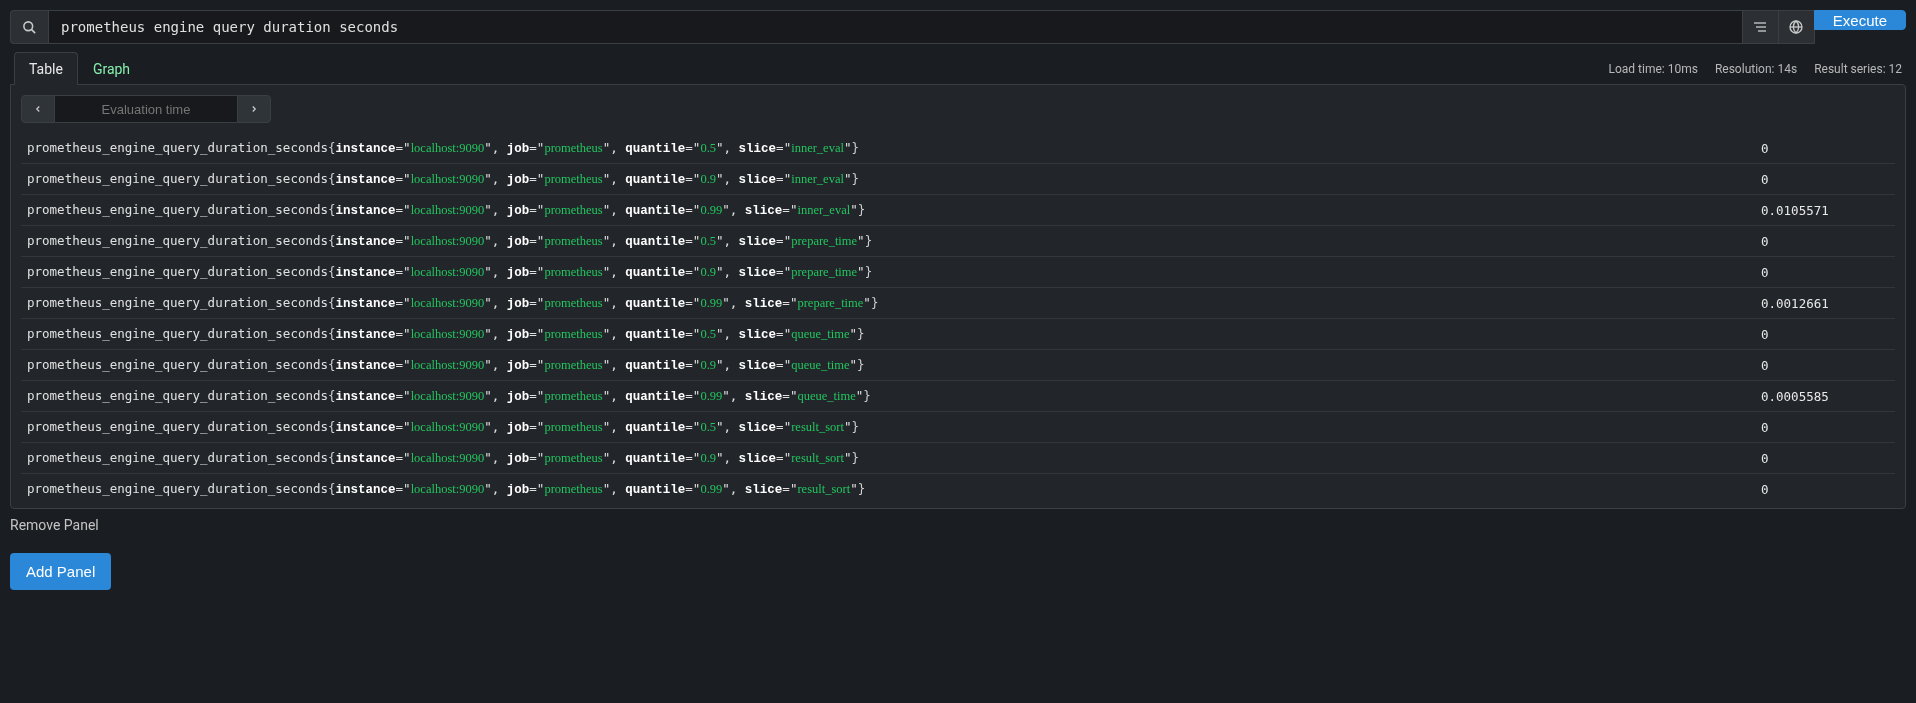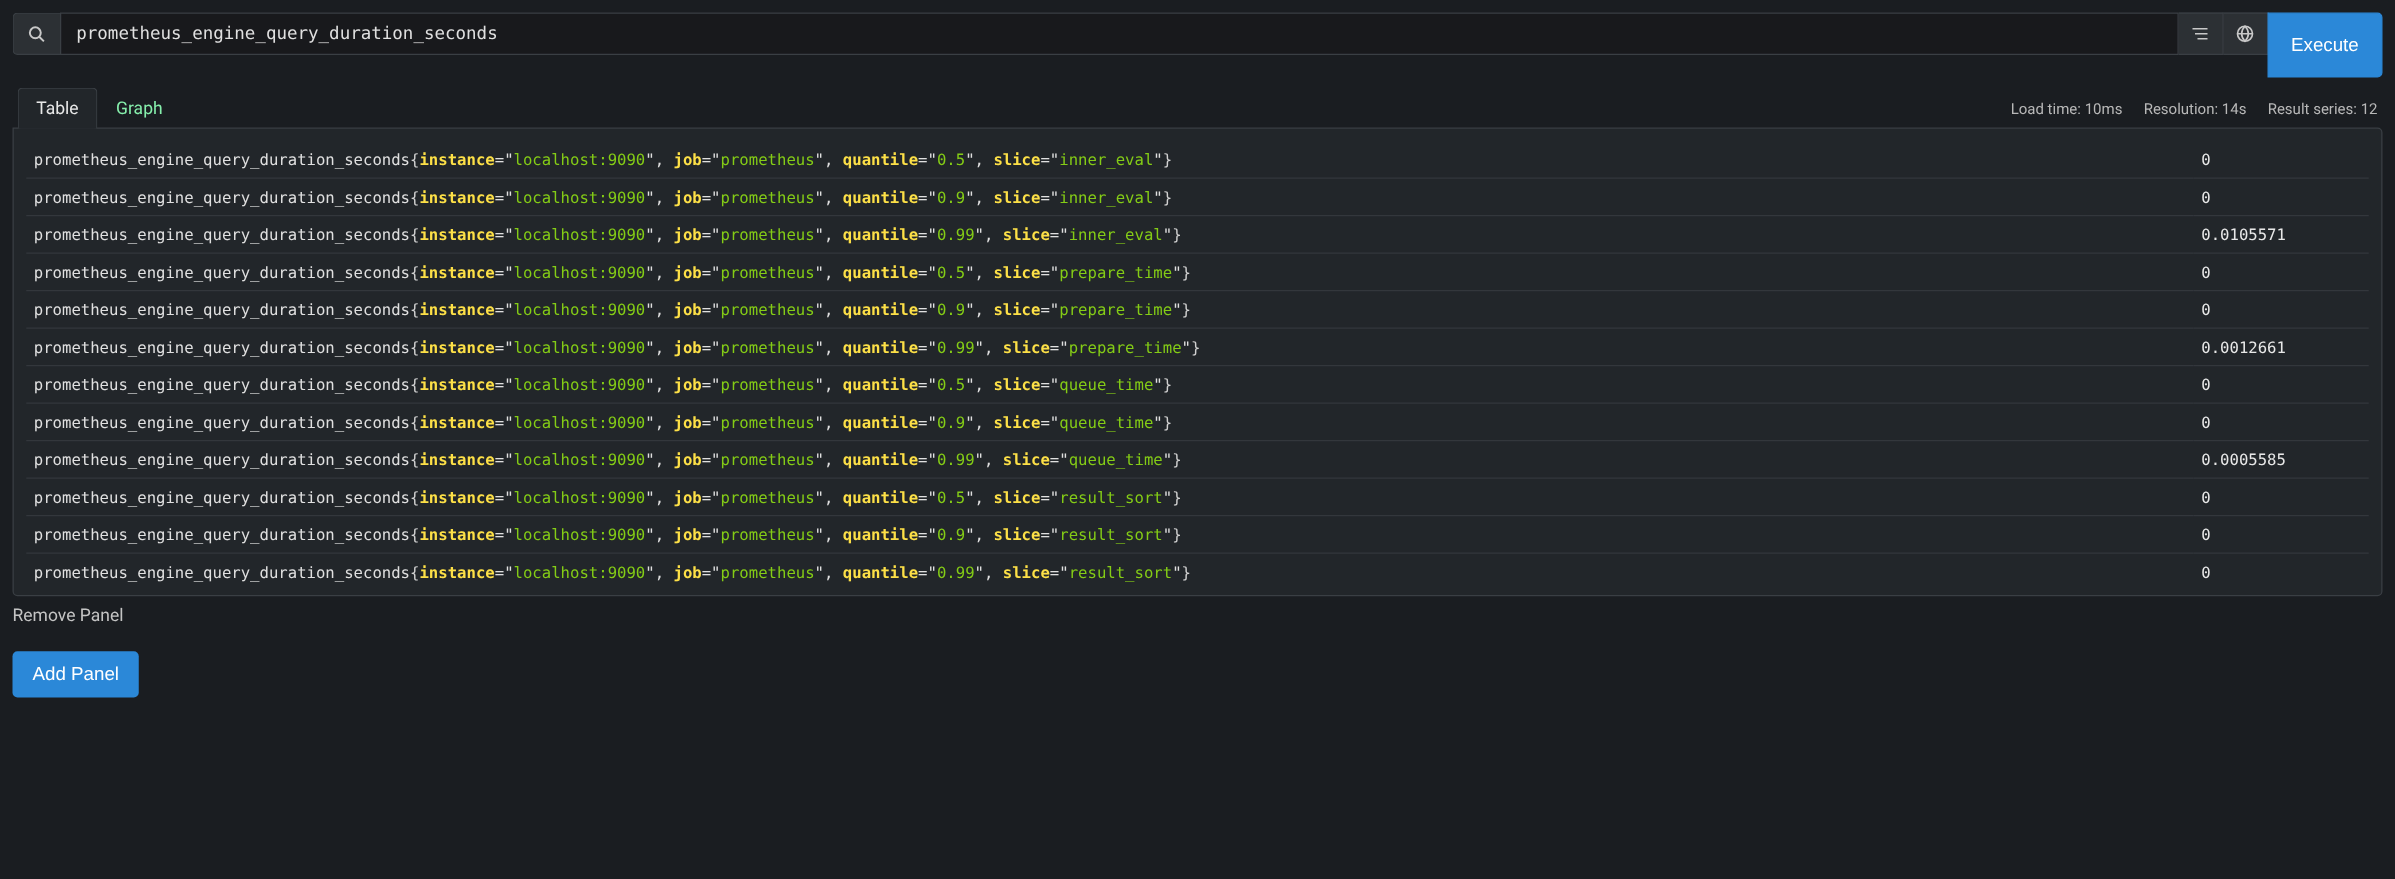--- a/index.html
+++ b/index.html
@@ -44,21 +44,21 @@
   height: 34px;
   background: #2c3034;
   border: 1px solid #3a3f44;
   border-left: none;
   display: flex;
   align-items: center;
   justify-content: center;
   cursor: pointer;
 }
 .execute-btn {
-  height: 52px;
+  height: 20px;
   padding: 0 18px;
   background: #2b88d8;
   color: #fff;
   border: 1px solid #2b88d8;
   border-radius: 0 4px 4px 0;
   font-size: 15px;
   cursor: pointer;
   margin-left: -1px;
 }
 .tabs-row {
@@ -142,22 +142,22 @@
 .result-table tr:last-child { border-bottom: none; }
 .result-table td {
   padding: 7px 6px;
   vertical-align: middle;
 }
 .val-cell {
   width: 140px;
   color: #e8e8e8;
 }
 .metric-name { color: #e0e0e0; }
-.label-key { font-weight: bold; color: #fde047; }
-.label-val { color: #84cc16; }
+.label-key { font-weight: bold; color: #ffffff; font-family: Liberation Mono, monospace; }
+.label-val { color: #22c55e; font-family: Liberation Serif, serif; }
 .brace { color: #d0d0d0; }
 .remove-panel {
   text-align: left;
   color: #c4c4c4;
   font-size: 14px;
   padding: 8px 12px 2px 0;
   cursor: pointer;
 }
 .add-panel {
   margin-top: 18px;
@@ -207,20 +207,33 @@
     <div class="tab link">Graph</div>
   </div>
   <div class="status">
     <span>Load time: 10ms</span>
     <span>Resolution: 14s</span>
     <span>Result series: 12</span>
   </div>
 </div>
 
 <div class="panel-body">
+  <div class="eval-time">
+    <div class="step-btn">
+      <svg width="10" height="12" viewBox="0 0 24 24" fill="none" stroke="#c8c8c8" stroke-width="3">
+          <polyline points="15 18 9 12 15 6"></polyline>
+        </svg>
+    </div>
+    <input class="eval-input" type="text" placeholder="Evaluation time" style="">
+    <div class="step-btn">
+      <svg width="10" height="12" viewBox="0 0 24 24" fill="none" stroke="#c8c8c8" stroke-width="3">
+          <polyline points="9 18 15 12 9 6"></polyline>
+        </svg>
+    </div>
+  </div>
 
   <table class="result-table">
     <tbody id="result-rows">
         <tr>
           <td><span class="metric-name">prometheus_engine_query_duration_seconds</span><span class="brace">{</span><span class="label-key">instance</span>="<span class="label-val">localhost:9090</span>", <span class="label-key">job</span>="<span class="label-val">prometheus</span>", <span class="label-key">quantile</span>="<span class="label-val">0.5</span>", <span class="label-key">slice</span>="<span class="label-val">inner_eval</span>"<span class="brace">}</span></td>
           <td class="val-cell">0</td>
         </tr>
         <tr>
           <td><span class="metric-name">prometheus_engine_query_duration_seconds</span><span class="brace">{</span><span class="label-key">instance</span>="<span class="label-val">localhost:9090</span>", <span class="label-key">job</span>="<span class="label-val">prometheus</span>", <span class="label-key">quantile</span>="<span class="label-val">0.9</span>", <span class="label-key">slice</span>="<span class="label-val">inner_eval</span>"<span class="brace">}</span></td>
           <td class="val-cell">0</td>

